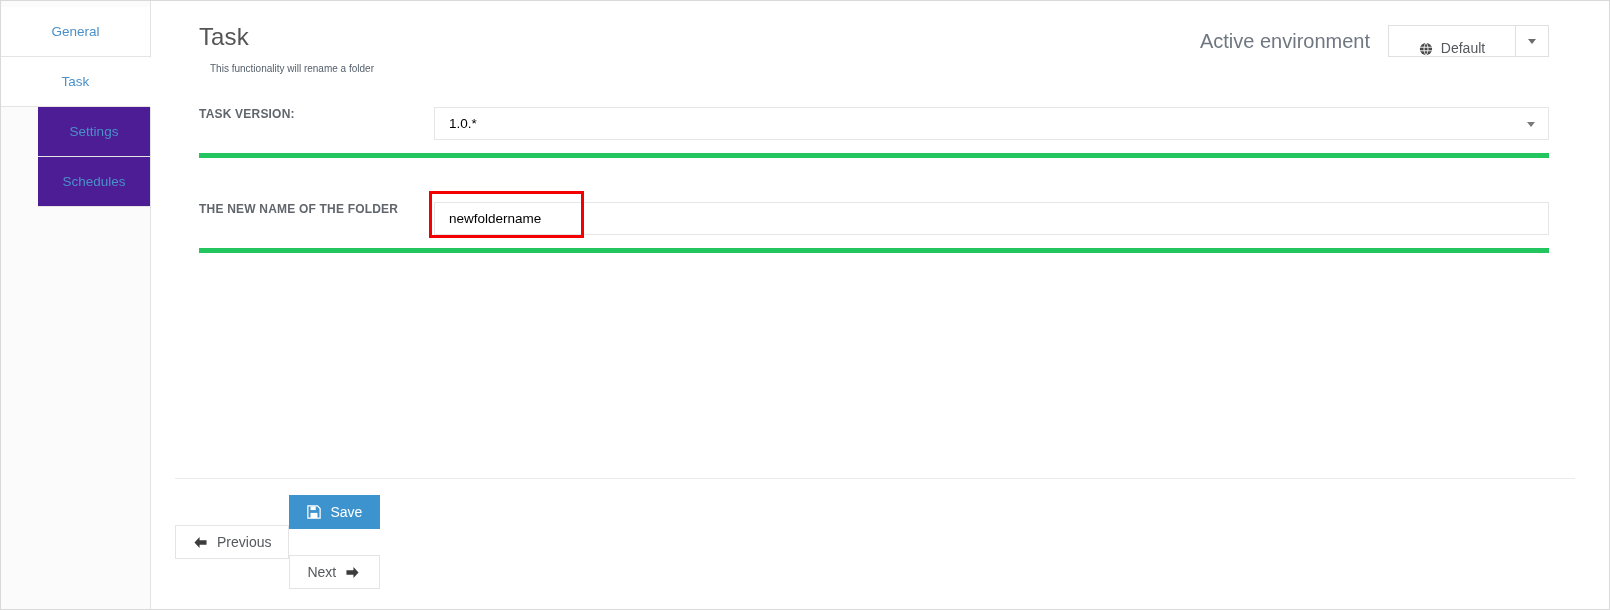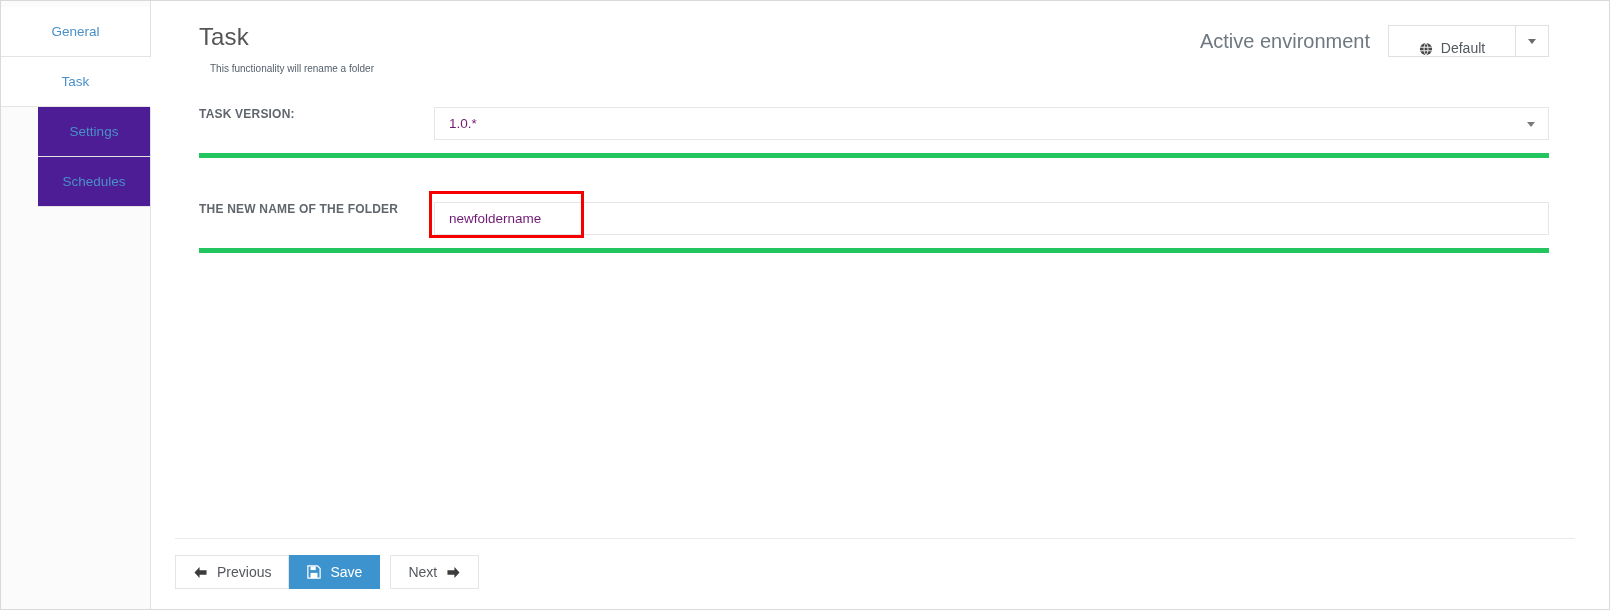--- a/index.html
+++ b/index.html
@@ -167,21 +167,21 @@
     position: relative;
     min-width: 0;
   }
   .ctrl {
     width: 100%;
     height: 33px;
     border: 1px solid #e6e6e6;
     background: #ffffff;
     font-family: "Liberation Sans", sans-serif;
     font-size: 13.5px;
-    color: #701a75;
+    color: #000000;
     padding: 0 30px 0 14px;
     outline: none;
   }
   .ctrl::placeholder { color: #b6bbc0; }
   .select-ctrl {
     appearance: none;
     -webkit-appearance: none;
     display: flex;
     align-items: center;
     cursor: pointer;
@@ -232,21 +232,21 @@
     border: 1px solid #e4e4e4;
     color: #55595e;
     cursor: pointer;
     white-space: nowrap;
   }
   .btn-primary {
     background: #3d93cd;
     border-color: #3d93cd;
     color: #ffffff;
   }
-  .footer-right { display: flex; gap: 10px; }
+  .footer-right { display: flex; gap: 26px; flex-direction: column; }
   .ico { display: inline-flex; align-items: center; }
   .ico svg { display: block; }
 </style>
 </head>
 <body>
 
 <div id="app">
 
   <nav class="sidebar">
 

